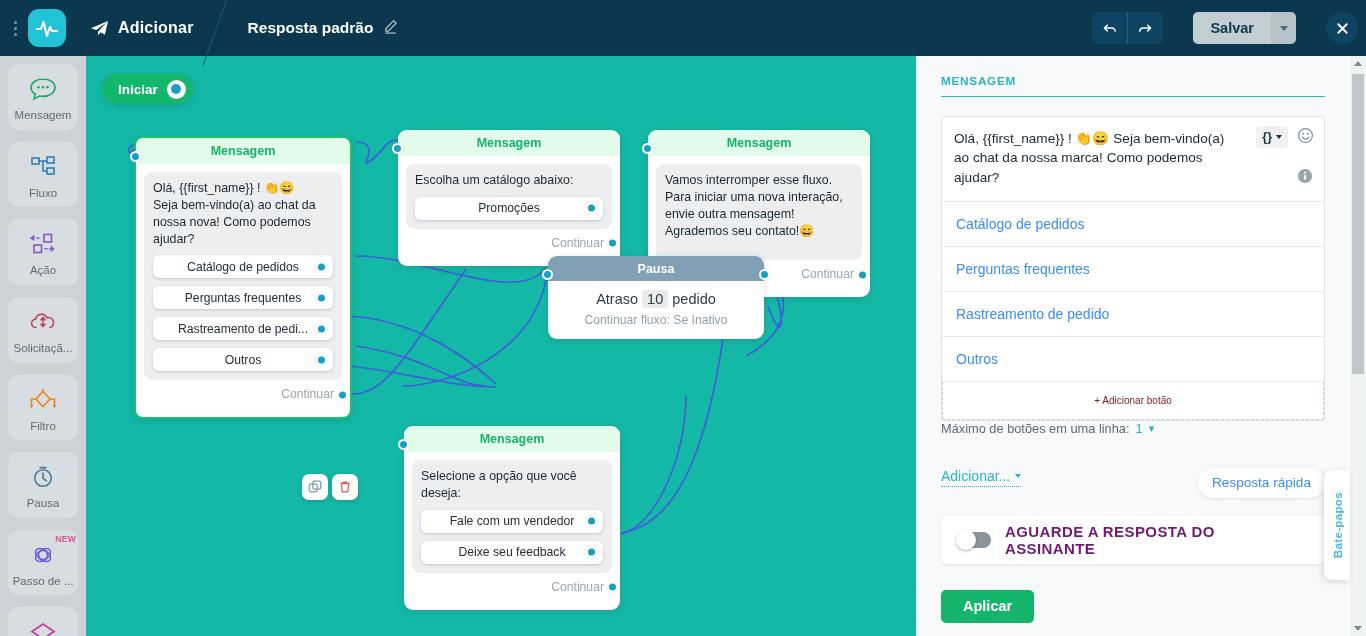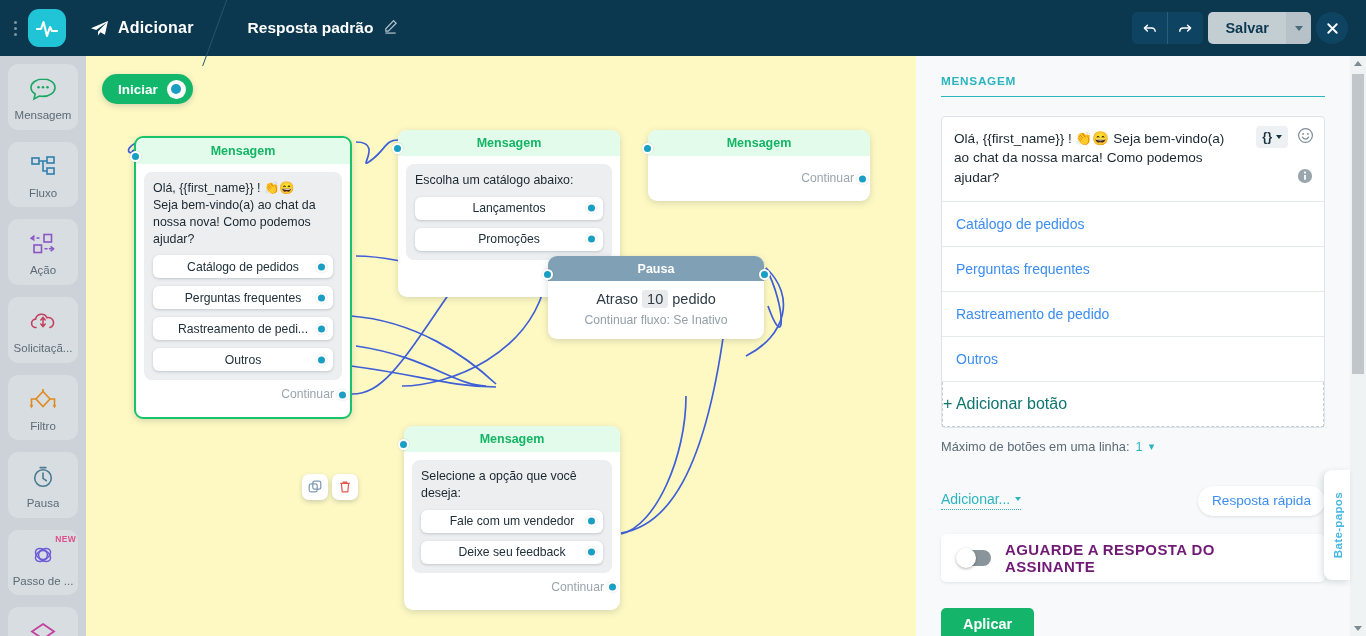--- a/index.html
+++ b/index.html
@@ -34,21 +34,21 @@
   .crumb-sep:after{
     content:""; position:absolute; left:4px; top:-10px;
     width:1px; height:76px; background:#24566e;
     transform:skewX(-20deg);
   }
   .doc-title{
     display:flex; align-items:center; gap:10px; margin-left:6px;
     color:#fff; font-size:15.5px; font-weight:bold;
   }
   .pencil{ opacity:.85; }
-  .hdr-right{ margin-left:auto; display:flex; align-items:center; gap:5px; padding-right:18px;justify-content:space-between;}
+  .hdr-right{ margin-left:auto; display:flex; align-items:center; gap:30px; padding-right:8px;justify-content:space-between;}
   .undo-redo{ display:flex; background:#0e4462; border-radius:5px; overflow:hidden; }
   .undo-redo button{
     width:35px;height:32px;background:transparent;border:none;cursor:pointer;
     display:flex;align-items:center;justify-content:center;
   }
   .undo-redo .divider{width:1px;background:#2a5f7c;}
   .save-group{ display:flex; border-radius:5px; overflow:hidden; }
   .save-btn{
     background:#c3ced3; color:#0b384f; border:none; cursor:pointer;
     font-family:inherit; font-size:14.5px; font-weight:bold; padding:0 17px; height:32px;
@@ -82,21 +82,21 @@
     max-width:66px; overflow:hidden; white-space:nowrap;
   }
   .badge-new{
     position:absolute; top:4px; right:2px; color:#e0508f;
     font-size:8.5px; font-weight:bold; letter-spacing:.3px;
   }
 
   
   .canvas{
     position:absolute; left:86px; top:56px; width:830px; height:580px;
-    background:#fef9c3; overflow:hidden;
+    background:#14b8a6; overflow:hidden;
   }
   .canvas .edges{position:absolute;left:0;top:0;width:830px;height:580px;}
 
   .node{ position:absolute; border-radius:9px; background:#fff;
     box-shadow:0 2px 7px rgba(40,60,80,.18); }
   .node-hd{
     height:26px; border-radius:9px 9px 0 0; background:#e3fbeb;
     display:flex; align-items:center; justify-content:center;
     color:#14b566; font-size:12.5px; font-weight:bold;
   }
@@ -183,31 +183,31 @@
     font-size:12.5px; font-weight:bold; color:#1b3340;
   }
   .var-btn .tri{width:0;height:0;border-left:3.5px solid transparent;
     border-right:3.5px solid transparent;border-top:4.5px solid #1b3340;}
   .info-dot{ position:absolute; right:11px; top:51px; }
   .btn-row{
     padding:14px 14px; border-bottom:1px solid #e4e9ec;
     font-size:14px; color:#3c8df0; cursor:pointer;
   }
   .add-btn-row{
-    margin:0; padding:13px 0; 
+    margin:0; padding:13px 0; text-align:center;
     border:1px dashed #c6ced4; border-top:none;
-    font-size:16px; color:#0f766e; cursor:pointer;
+    font-size:10px; color:#7f1d1d; cursor:pointer;
   }
   .max-row{
-    margin-top:11px; font-size:12.8px; color:#5c6b75;
+    font-size:12.8px; color:#5c6b75;
     display:flex; align-items:center; gap:6px;
   }
   .max-row .val{ color:#2cb5bf; font-weight:normal; }
   .max-row .chev{ color:#2cb5bf; font-size:11px; }
-  .row2{ margin-top:32px; display:flex; align-items:center; }
+  .row2{ margin-top:32px; display:flex; align-items:flex-start; }
   .add-dd{
     font-size:14px; color:#2cb5bf; cursor:pointer;
     border-bottom:1px dotted #2cb5bf; padding-bottom:2px;
     display:flex; align-items:center; gap:5px;
   }
   .add-dd .tri{width:0;height:0;border-left:3.5px solid transparent;
     border-right:3.5px solid transparent;border-top:4.5px solid #2cb5bf;}
   .quick-reply{
     margin-left:auto; background:#fff; border-radius:16px; height:30px;
     padding:0 14px; display:flex;align-items:center;
@@ -491,39 +491,38 @@
     </div>
   </div>
 
   <div class="node" style="left:312px; top:74px; width:222px;">
     <span class="port in-port"></span>
     <div class="node-hd">Mensagem</div>
     <div class="node-body">
       <div class="bubble">
         <div class="bubble-txt">Escolha um catálogo abaixo:</div>
         <div class="qbtn">
-            <span>Lançamentos</span>
-            <i class="port"></i>
-          </div>
-        <div class="qbtn">
             <span>Promoções</span>
             <i class="port"></i>
           </div>
       </div>
       <div class="cont-row">
         <span class="lbl">Continuar</span>
         <i class="port"></i>
       </div>
     </div>
   </div>
 
   <div class="node" style="left:562px; top:74px; width:222px;">
     <span class="port in-port"></span>
     <div class="node-hd">Mensagem</div>
     <div class="node-body">
+      <div class="bubble" style="min-height:96px">
+        <div class="bubble-txt">Vamos interromper esse fluxo. Para iniciar uma nova interação, envie outra mensagem! Agrademos seu contato!😄</div>
+      </div>
       <div class="cont-row">
         <span class="lbl">Continuar</span>
         <i class="port"></i>
       </div>
     </div>
   </div>
 
   <div class="node" style="left:462px; top:200px; width:216px;">
     <span class="port" style="left:-6px; top:13px;"></span>
     <span class="port" style="right:-6px; top:13px;"></span>

